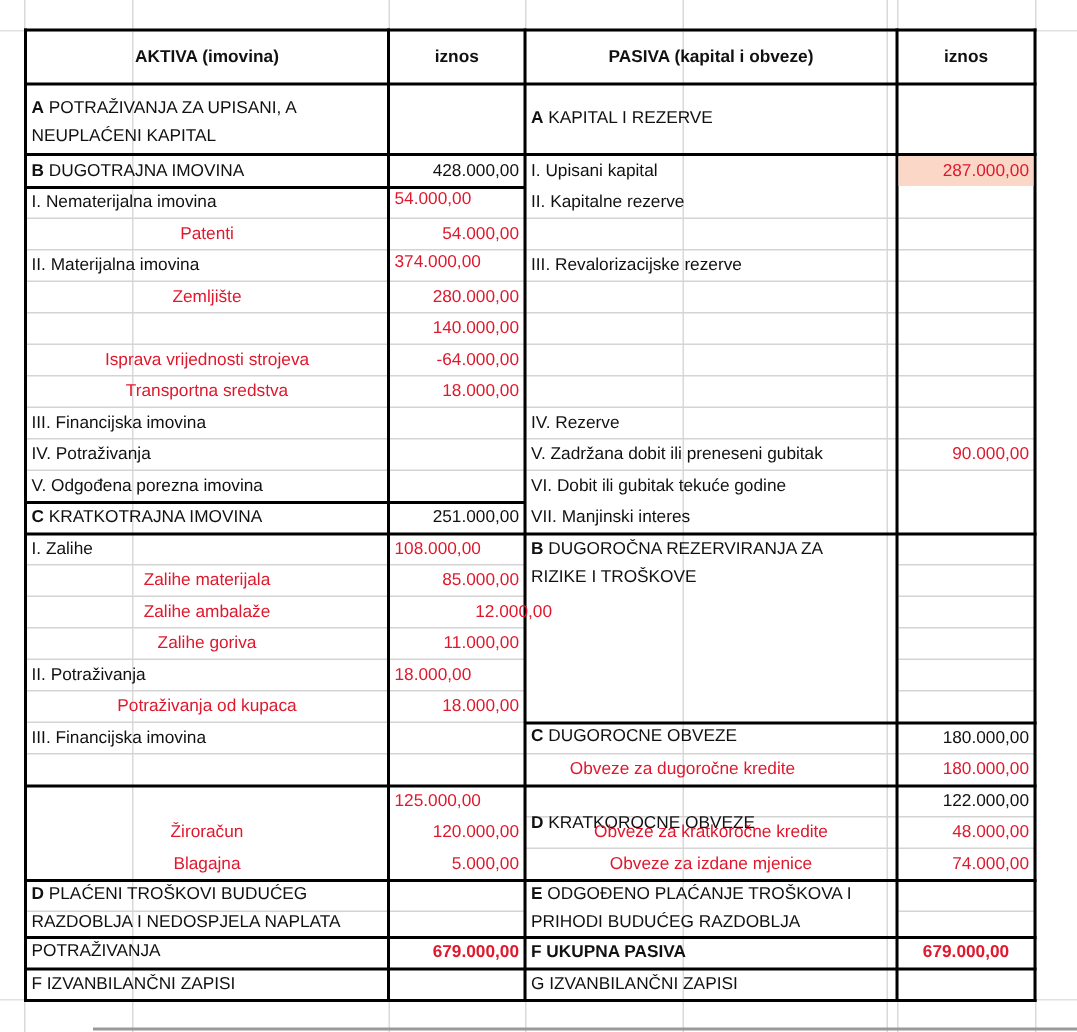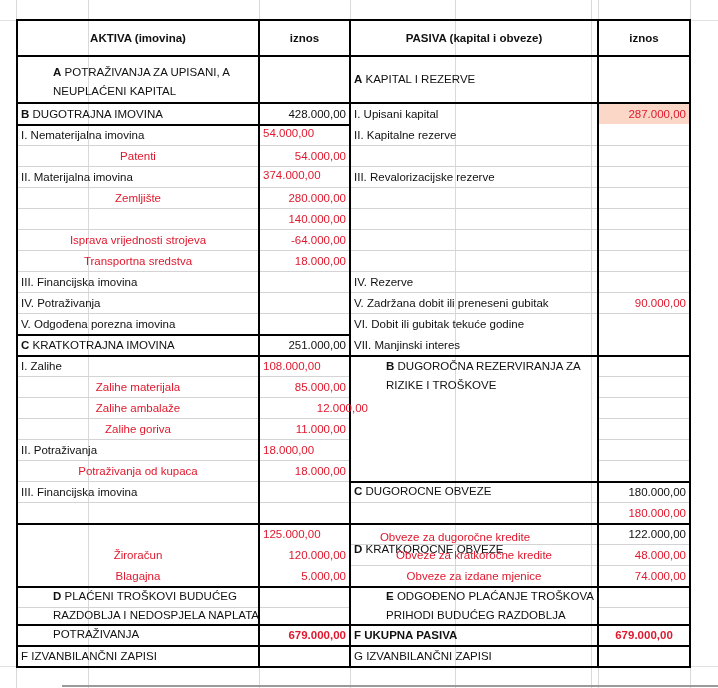--- a/index.html
+++ b/index.html
@@ -4,21 +4,21 @@
 <style>
   html, body { margin:0; padding:0; }
   body { width:718px; height:688px; background:#ffffff; position:relative; overflow:hidden;
          font-family:"Liberation Sans", sans-serif; font-size:11.5px; color:#111; }
   .grid-v { position:absolute; top:0; bottom:0; width:1px; background:#d9d9d9; }
   .grid-h { position:absolute; left:0; right:0; height:1px; background:#e2e2e2; }
   .sheet { position:absolute; left:0; top:0; width:718px; height:688px; }
   .cell { position:absolute; box-sizing:border-box; display:flex; align-items:center;
           padding:0 3px; white-space:nowrap; overflow:visible; line-height:19px; }
   .cell.top { align-items:flex-start; padding-top:2px; }
-  .cell.wrap { white-space:normal; line-height:19px; align-items:flex-start; padding-top:6px;margin-left:32px; }
+  .cell.wrap { white-space:normal; line-height:19px; align-items:flex-start; padding-top:6px; }
   .center { justify-content:center; }
   .right { justify-content:flex-end; }
   .red { color:#e0182d; }
   .bold { font-weight:bold; }
   .hdr { font-weight:bold; justify-content:center; font-size:11.5px; }
   .hl { background:#fbd7c8; }
   .bline { position:absolute; background:#000; }
   .hline { position:absolute; height:1px; background:#d4d4d4; }
   .redtop { align-items:flex-start; padding-top:0; line-height:17px; }
   .bottombar { position:absolute; left:62px; top:685px; width:656px; height:2px; background:#9a9a9a; }
@@ -169,21 +169,21 @@
 
   <div class="cell center red" style="left:18px;top:461px;width:240px;height:20px">Potraživanja od kupaca</div>
   <div class="cell right red" style="left:260px;top:461px;width:89px;height:20px">18.000,00</div>
 
   <div class="cell" style="left:18px;top:482px;width:240px;height:20px">III. Financijska imovina</div>
   <div class="cell top" style="left:351px;top:482px;width:246px;height:20px;padding-top:0">
     <span><b>C</b> <span>DUGOROCNE OBVEZE</span></span>
   </div>
   <div class="cell right" style="left:599px;top:482px;width:90px;height:20px;align-items:flex-end">180.000,00</div>
 
-  <div class="cell center red" style="left:351px;top:527px;width:208px;height:20px">Obveze za dugoročne kredite</div>
+  <div class="cell center red" style="left:351px;top:503px;width:208px;height:20px">Obveze za dugoročne kredite</div>
   <div class="cell right red" style="left:599px;top:503px;width:90px;height:20px">180.000,00</div>
 
   <div class="cell red" style="left:260px;top:524px;width:89px;height:20px">125.000,00</div>
   <div class="cell top" style="left:351px;top:524px;width:224px;height:20px;padding-top:16px">
     <span><b>D</b> <span>KRATKOROCNE OBVEZE</span></span>
   </div>
   <div class="cell right" style="left:599px;top:524px;width:90px;height:20px">122.000,00</div>
 
   <div class="cell center red" style="left:18px;top:545px;width:240px;height:20px">Žiroračun</div>
   <div class="cell right red" style="left:260px;top:545px;width:89px;height:20px">120.000,00</div>

